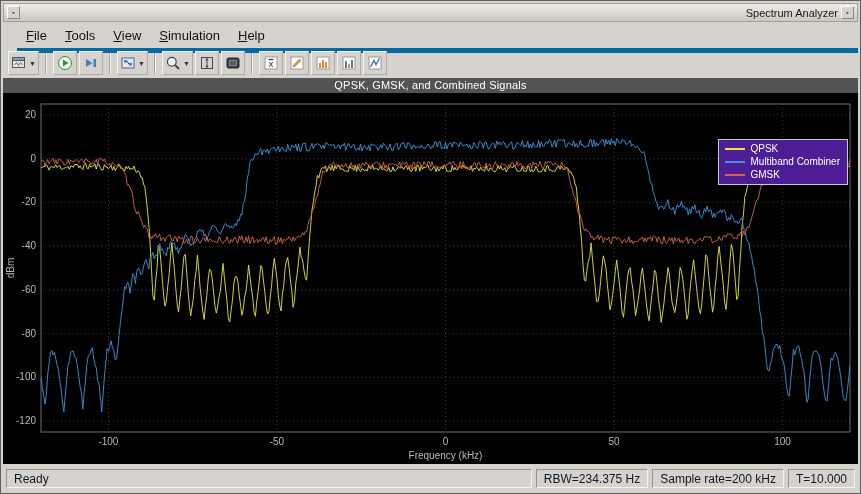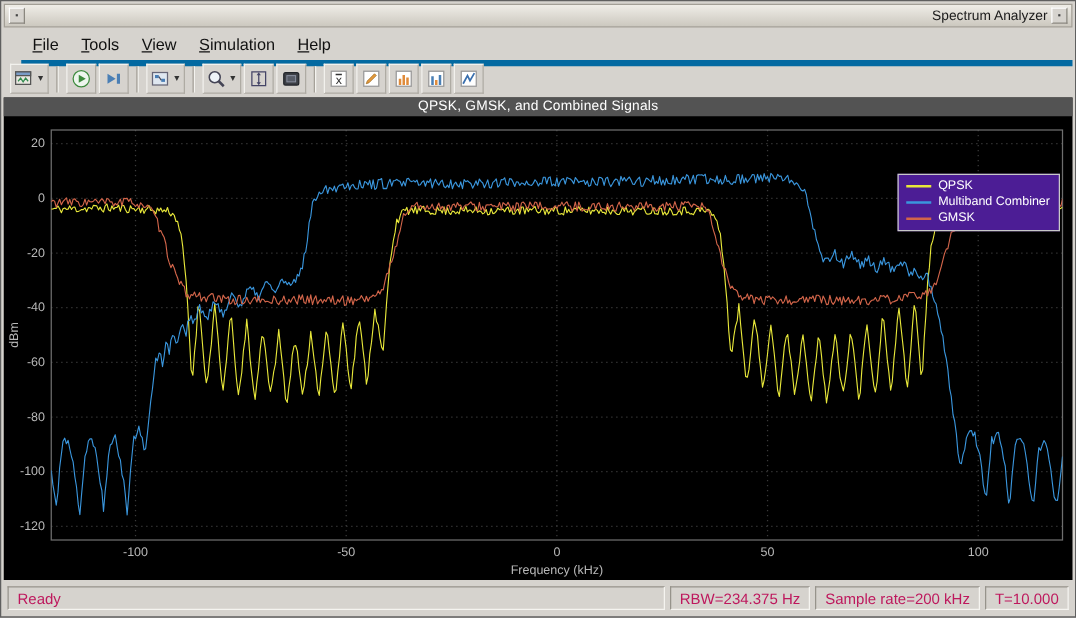--- a/index.html
+++ b/index.html
@@ -18,21 +18,21 @@
   .tsep{width:0;height:21px;border-left:1px solid #a5a199;border-right:1px solid #f4f3ef;margin:0 4px;}
   .dd{font-size:7px;color:#333;margin-left:2px;}
   
   .figure{position:absolute;left:2px;top:77px;width:855px;height:386px;background:#000;}
   .fig-title{position:absolute;left:0;top:0;right:0;height:15px;background:#535353;color:#fff;font-size:11px;font-weight:normal;text-align:center;line-height:15px;letter-spacing:.2px;}
   .plot-svg{position:absolute;left:0;top:0;}
   .legend{position:absolute;top:27px;right:10px;background:#4c1d95;border:1px solid #c8c8c8;padding:3px 7px 4px 6px;display:flex;flex-direction:column;gap:2px;margin-top:34px;}
   .legend-row{display:flex;align-items:center;gap:6px;font-size:10px;color:#fff;white-space:nowrap;}
   .legend-swatch{width:20px;height:0;border-top:2px solid #fff;}
   
-  .statusbar{position:absolute;left:2px;bottom:2px;right:2px;height:26px;background:#d6d3ce;display:flex;align-items:center;gap:4px;padding:0 3px;font-size:12px;color:#be185d;box-sizing:border-box;}
+  .statusbar{position:absolute;left:2px;bottom:2px;right:2px;height:26px;background:#d6d3ce;display:flex;align-items:center;gap:4px;padding:0 3px;font-size:12px;color:#0f172a;box-sizing:border-box;}
   .seg{border:1px solid;border-color:#96938b #f5f4f0 #f5f4f0 #96938b;height:19px;line-height:18px;padding:0 7px;box-sizing:border-box;white-space:nowrap;}
   .seg-ready{flex:1;}
 </style>
 </head>
 <body>
 
 <div class="window">
 
   <div class="titlebar">
     <div class="win-btn">

